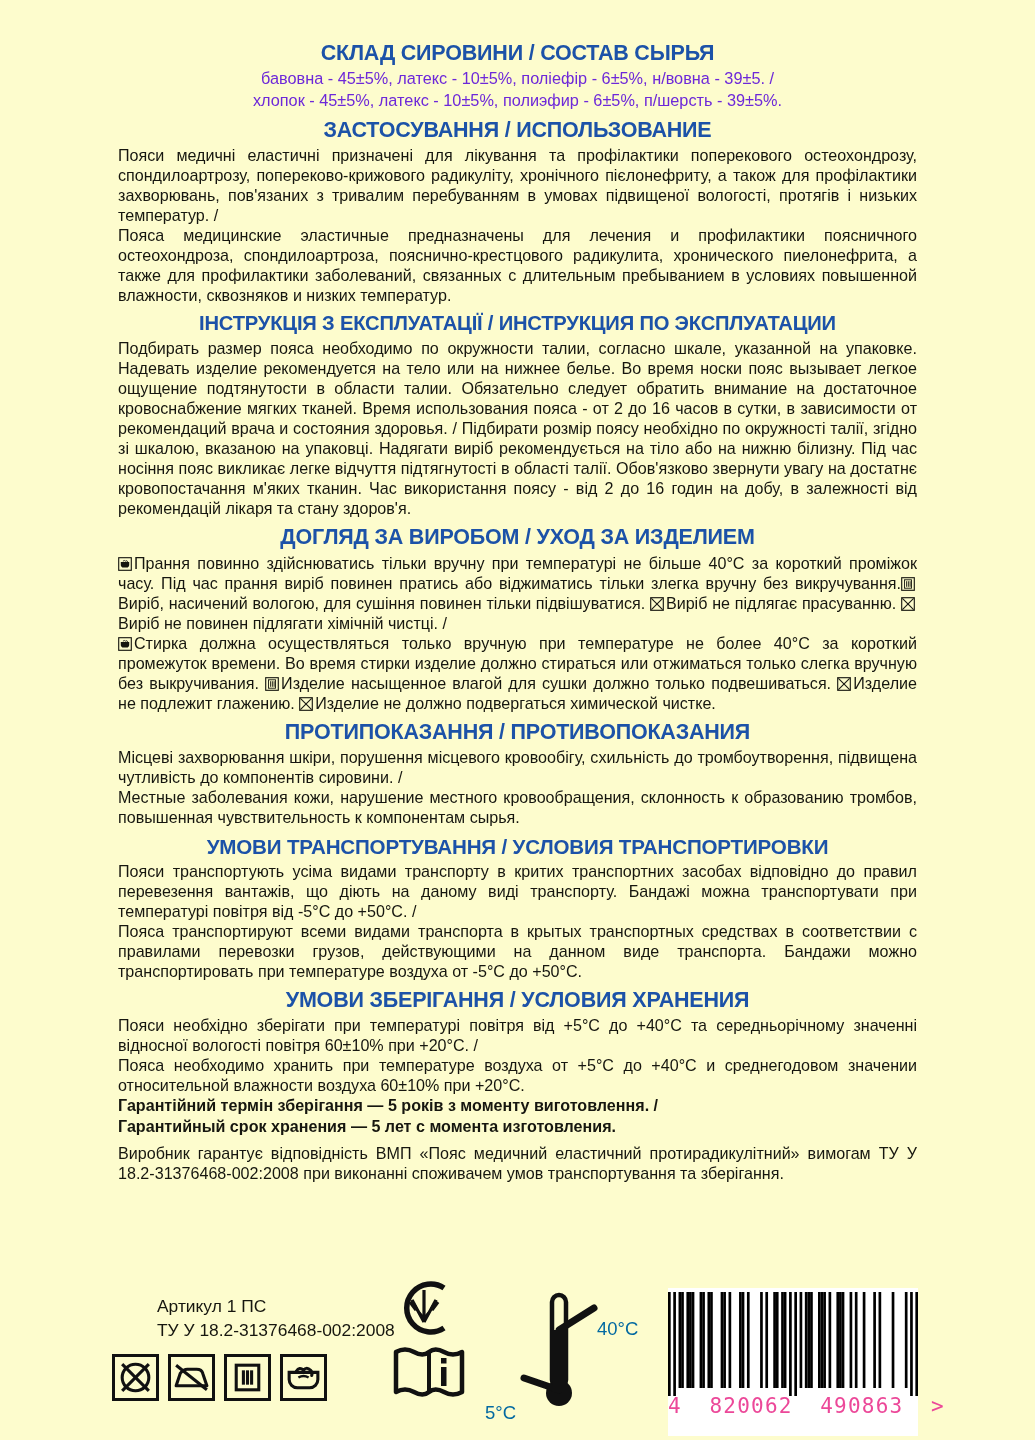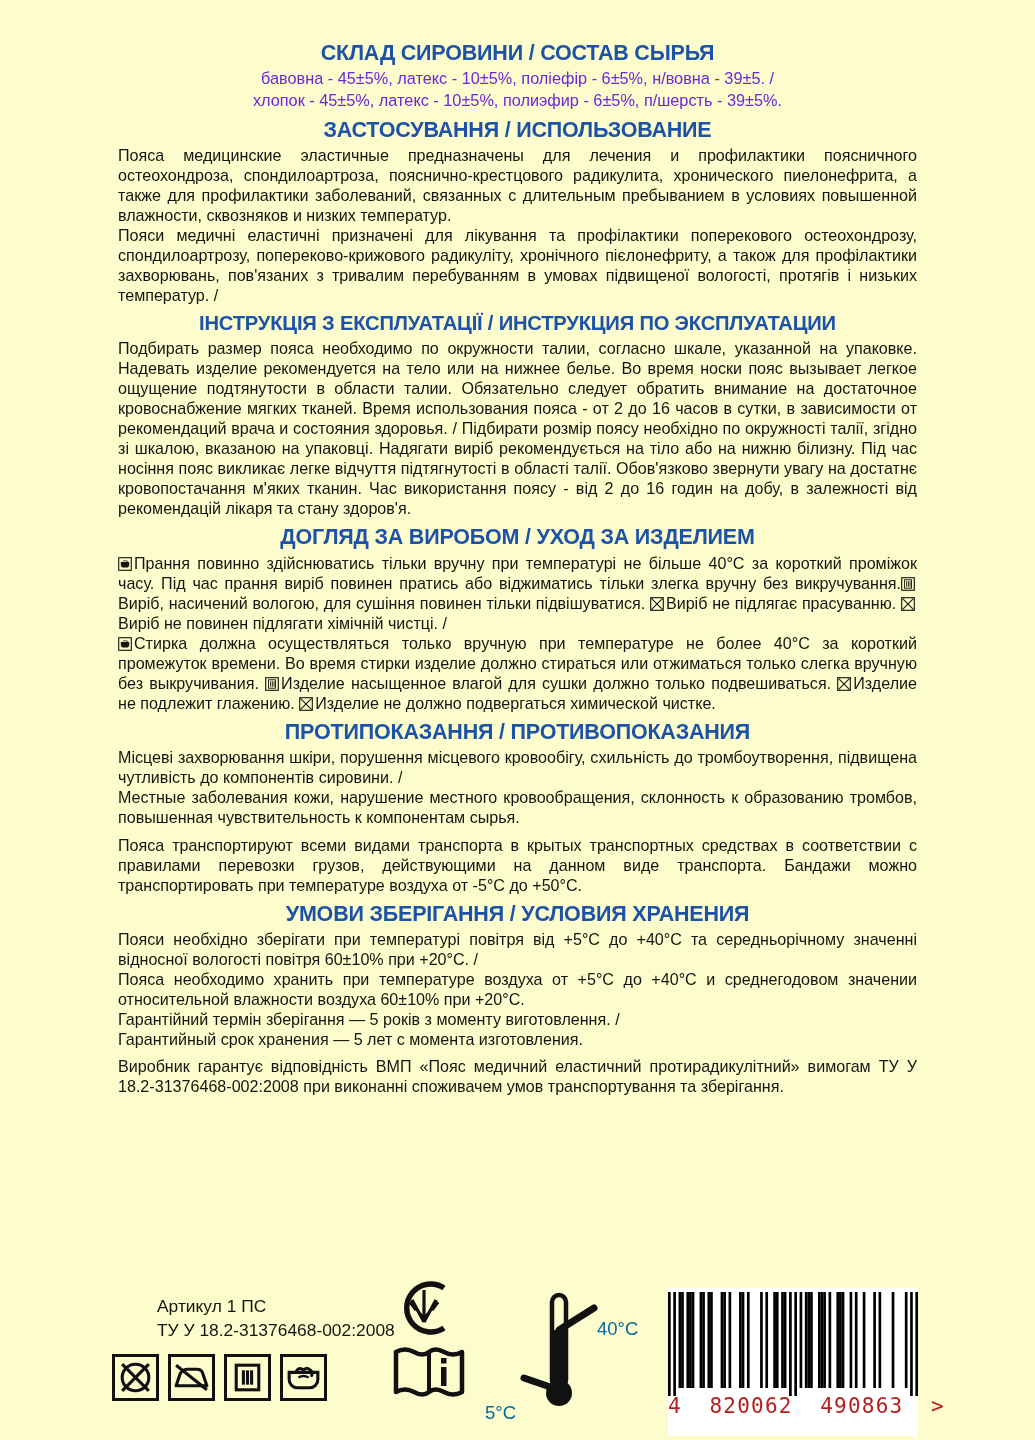--- a/index.html
+++ b/index.html
@@ -44,20 +44,21 @@
   p.body-text {
     font-size: 16.1px;
     line-height: 1.245;
     margin: 0 0 0 0;
     text-align: justify;
     text-justify: inter-word;
     color: #16160f;
   }
   p.body-text.left {
     text-align: left;
+    font-weight: bold;
   }
   p.body-text.bold {
     font-weight: normal;
   }
   .comp-line {
     font-size: 16.3px;
     text-align: center;
     line-height: 1.30;
     color: #6d28d9;
   }
@@ -153,40 +154,40 @@
     height: 112px;
   }
   .bc-digits {
     position: absolute;
     left: 0;
     top: 106px;
     width: 244px;
     font-family: "DejaVu Sans Mono", "Liberation Mono", monospace;
     font-size: 21px;
     letter-spacing: 1.2px;
-    color: #b91c1c;
+    color: #ec4899;
     text-align: center;
     white-space: pre;
   }
 </style>
 </head>
 <body>
 
 <div class="page">
 
   <div class="block">
     <h2 class="section-title">СКЛАД СИРОВИНИ / СОСТАВ СЫРЬЯ</h2>
     <div class="comp-line">бавовна - 45±5%, латекс - 10±5%, поліефір - 6±5%, н/вовна - 39±5. /</div>
     <div class="comp-line">хлопок - 45±5%, латекс - 10±5%, полиэфир - 6±5%, п/шерсть - 39±5%.</div>
   </div>
 
   <div class="block">
     <h2 class="section-title">ЗАСТОСУВАННЯ / ИСПОЛЬЗОВАНИЕ</h2>
+    <p class="body-text">Пояси медичні еластичні призначені для лікування та профілактики поперекового остеохондрозу, спондилоартрозу, попереково-крижового радикуліту, хронічного пієлонефриту, а також для профілактики захворювань, пов'язаних з тривалим перебуванням в умовах підвищеної вологості, протягів і низьких температур. /</p>
     <p class="body-text">Пояса медицинские эластичные предназначены для лечения и профилактики поясничного остеохондроза, спондилоартроза, пояснично-крестцового радикулита, хронического пиелонефрита, а также для профилактики заболеваний, связанных с длительным пребыванием в условиях повышенной влажности, сквозняков и низких температур.</p>
-    <p class="body-text">Пояси медичні еластичні призначені для лікування та профілактики поперекового остеохондрозу, спондилоартрозу, попереково-крижового радикуліту, хронічного пієлонефриту, а також для профілактики захворювань, пов'язаних з тривалим перебуванням в умовах підвищеної вологості, протягів і низьких температур. /</p>
   </div>
 
   <div class="block">
     <h2 class="section-title wide">ІНСТРУКЦІЯ З ЕКСПЛУАТАЦІЇ / ИНСТРУКЦИЯ ПО ЭКСПЛУАТАЦИИ</h2>
     <p class="body-text">Подбирать размер пояса необходимо по окружности талии, согласно шкале, указанной на упаковке. Надевать изделие рекомендуется на тело или на нижнее белье. Во время носки пояс вызывает легкое ощущение подтянутости в области талии. Обязательно следует обратить внимание на достаточное кровоснабжение мягких тканей. Время использования пояса - от 2 до 16 часов в сутки, в зависимости от рекомендаций врача и состояния здоровья. / Підбирати розмір поясу необхідно по окружності талії, згідно зі шкалою, вказаною на упаковці. Надягати виріб рекомендується на тіло або на нижню білизну. Під час носіння пояс викликає легке відчуття підтягнутості в області талії. Обов'язково звернути увагу на достатнє кровопостачання м'яких тканин. Час використання поясу - від 2 до 16 годин на добу, в залежності від рекомендацій лікаря та стану здоров'я.</p>
   </div>
 
   <div class="block">
     <h2 class="section-title">ДОГЛЯД ЗА ВИРОБОМ / УХОД ЗА ИЗДЕЛИЕМ</h2>
 
@@ -231,20 +232,22 @@
           </svg></span><span>Изделие не должно подвергаться химической чистке.</span></p>
   </div>
 
   <div class="block">
     <h2 class="section-title">ПРОТИПОКАЗАННЯ / ПРОТИВОПОКАЗАНИЯ</h2>
     <p class="body-text">Місцеві захворювання шкіри, порушення місцевого кровообігу, схильність до тромбоутворення, підвищена чутливість до компонентів сировини. /</p>
     <p class="body-text">Местные заболевания кожи, нарушение местного кровообращения, склонность к образованию тромбов, повышенная чувствительность к компонентам сырья.</p>
   </div>
 
   <div class="block">
+    <h2 class="section-title tight">УМОВИ ТРАНСПОРТУВАННЯ / УСЛОВИЯ ТРАНСПОРТИРОВКИ</h2>
+    <p class="body-text">Пояси транспортують усіма видами транспорту в критих транспортних засобах відповідно до правил перевезення вантажів, що діють на даному виді транспорту. Бандажі можна транспортувати при температурі повітря від -5°С до +50°С. /</p>
     <p class="body-text">Пояса транспортируют всеми видами транспорта в крытых транспортных средствах в соответствии с правилами перевозки грузов, действующими на данном виде транспорта. Бандажи можно транспортировать при температуре воздуха от -5°С до +50°С.</p>
   </div>
 
   <div class="block">
     <h2 class="section-title">УМОВИ ЗБЕРІГАННЯ / УСЛОВИЯ ХРАНЕНИЯ</h2>
     <p class="body-text">Пояси необхідно зберігати при температурі повітря від +5°С до +40°С та середньорічному значенні відносної вологості повітря 60±10% при +20°С. /</p>
     <p class="body-text">Пояса необходимо хранить при температуре воздуха от +5°С до +40°С и среднегодовом значении относительной влажности воздуха 60±10% при +20°С.</p>
     <p class="body-text left">Гарантійний термін зберігання — 5 років з моменту виготовлення. /</p>
     <p class="body-text left">Гарантийный срок хранения — 5 лет с момента изготовления.</p>
   </div>

